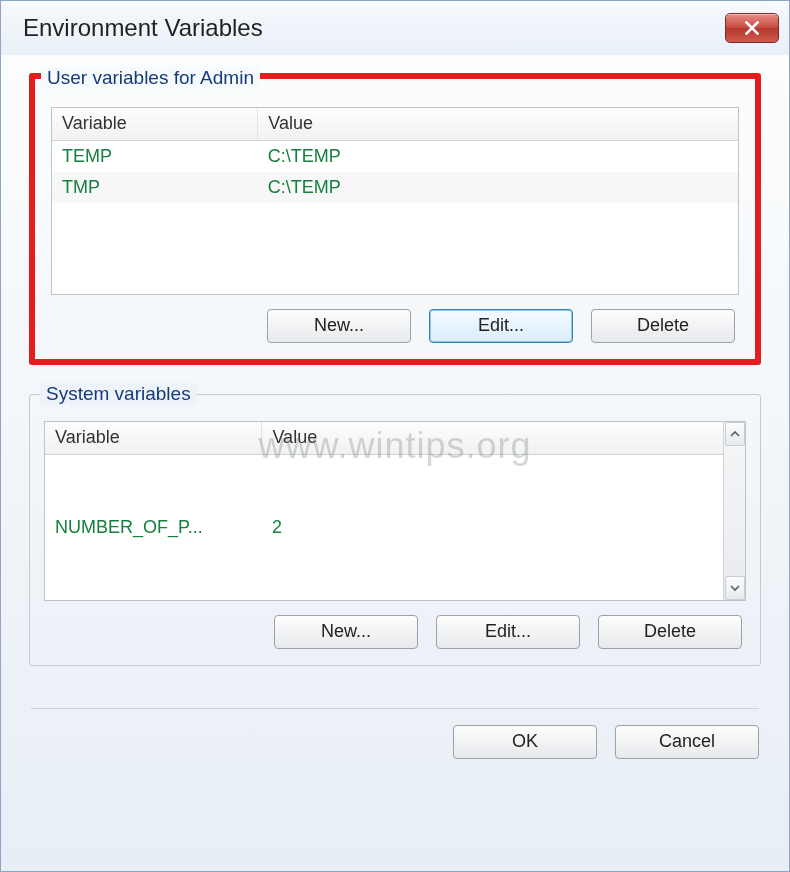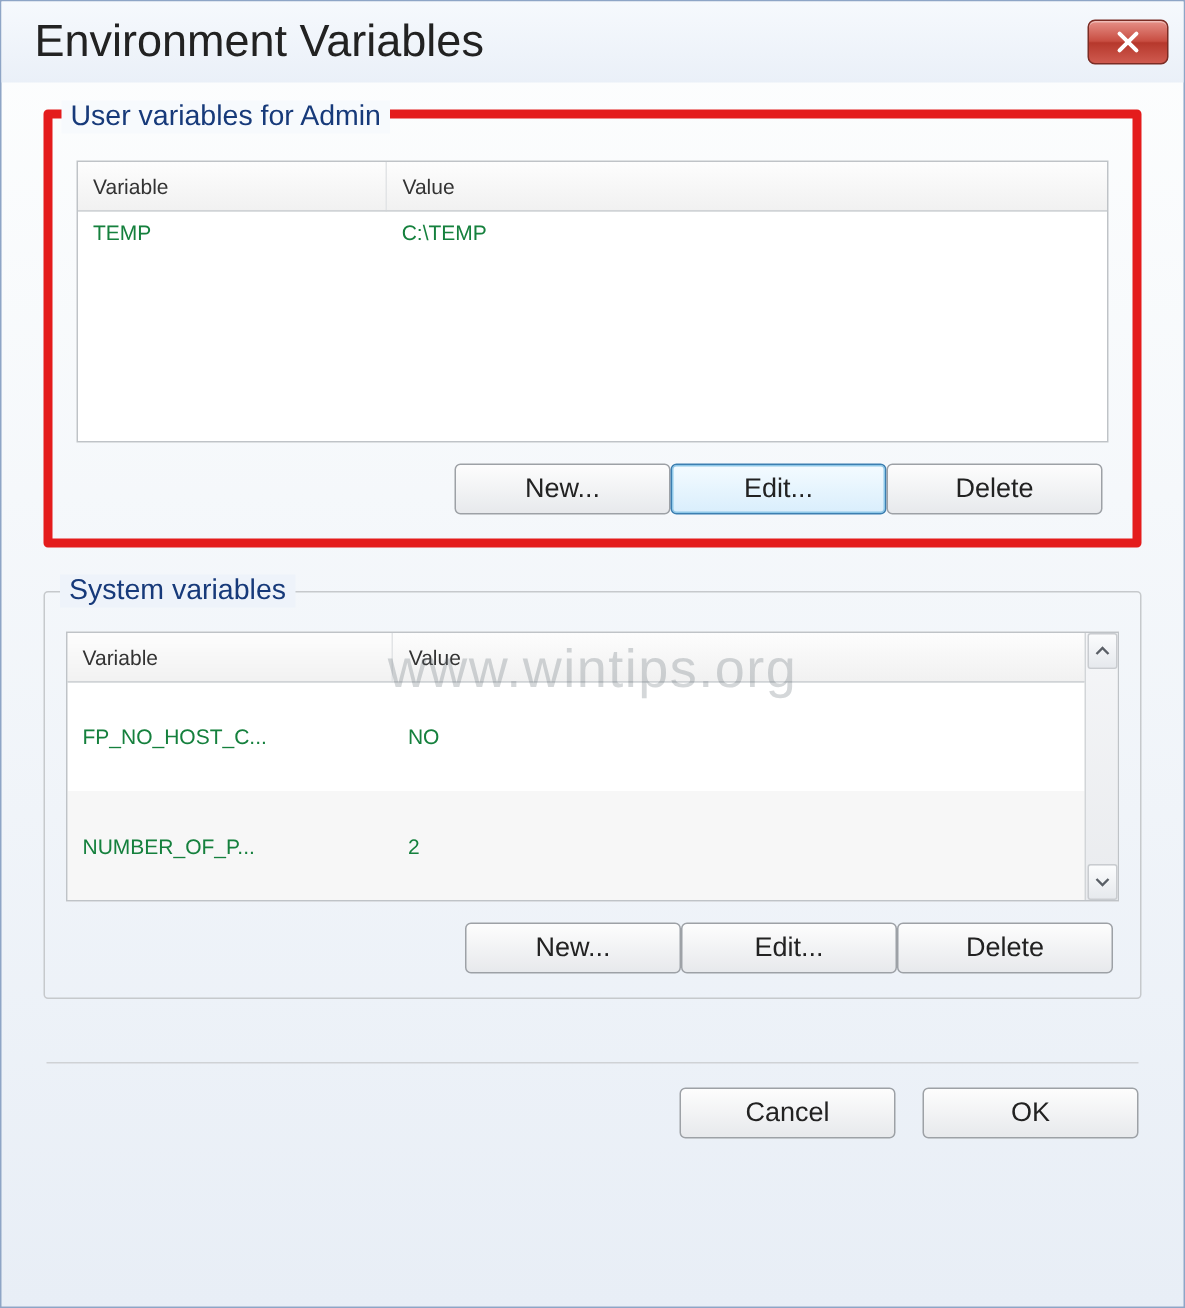--- a/index.html
+++ b/index.html
@@ -22,21 +22,21 @@
     }
     .titlebar {
       height: 54px;
       display: flex;
       align-items: center;
       justify-content: space-between;
       padding: 0 10px 0 22px;
       background: linear-gradient(#f6f9fd, #eaf0f8);
     }
     .title {
-      font-size: 30px;
+      font-size: 24px;
       color: #222;
     }
     .close-btn {
       width: 54px; height: 30px;
       background: linear-gradient(#e69088, #c84d41 48%, #b6382c 52%, #cf5a4f);
       border: 1px solid #7a2c24;
       border-radius: 5px;
       display: flex; align-items: center; justify-content: center;
       box-shadow: inset 0 1px 0 rgba(255,255,255,0.4);
       cursor: pointer;
@@ -82,21 +82,21 @@
     }
     table {
       width: 100%;
       border-collapse: collapse;
       table-layout: fixed;
     }
     th, td {
       text-align: left;
       padding: 5px 10px;
       font-weight: normal;
-      font-size: 14px;
+      font-size: 18px;
       white-space: nowrap;
       overflow: hidden;
       text-overflow: ellipsis;
     }
     thead th {
       background: linear-gradient(#fdfdfd, #f1f1f1);
       border-bottom: 1px solid #d0d3d6;
       border-right: 1px solid #e2e4e6;
       color: #333;
       height: 32px;
@@ -123,20 +123,21 @@
       display: flex; align-items: center; justify-content: center;
       background: linear-gradient(#fbfcfd, #e6e9ed);
       border: 1px solid #c9ccd0;
       border-radius: 2px;
       cursor: pointer;
     }
     .scroll-arrow svg { width: 10px; height: 10px; }
     .btn-row {
       display: flex;
       justify-content: flex-end;
+      gap: 18px;
       padding: 2px 4px;
     }
     .btn {
       width: 144px;
       height: 34px;
       font-size: 18px;
       background: linear-gradient(#fdfdfd, #e7e9ec);
       border: 1px solid #9da1a6;
       border-radius: 4px;
       cursor: pointer;
@@ -203,20 +204,24 @@
             <tr>
               <th>Variable</th>
               <th>Value</th>
             </tr>
           </thead>
           <tbody>
             <tr>
               <td>TEMP</td>
               <td>C:\TEMP</td>
             </tr>
+            <tr>
+              <td>TMP</td>
+              <td>C:\TEMP</td>
+            </tr>
           </tbody>
         </table>
       </div>
 
       <div class="btn-row">
         <div class="btn">New...</div>
         <div class="btn focus">Edit...</div>
         <div class="btn">Delete</div>
       </div>
     </div>
@@ -230,24 +235,20 @@
               <col class="col-var">
               <col class="col-val">
             </colgroup>
           <thead>
             <tr>
               <th>Variable</th>
               <th>Value</th>
             </tr>
           </thead>
           <tbody>
-            <tr>
-              <td>FP_NO_HOST_C...</td>
-              <td>NO</td>
-            </tr>
             <tr>
               <td>NUMBER_OF_P...</td>
               <td>2</td>
             </tr>
           </tbody>
         </table>
         <div class="scroll-col">
           <div class="scroll-arrow">
             <svg viewBox="0 0 10 10">
                 <path d="M1 7 L5 3 L9 7" fill="none" stroke="#5a5f66" stroke-width="1.6"></path>
@@ -266,18 +267,18 @@
         <div class="btn">Edit...</div>
         <div class="btn">Delete</div>
       </div>
     </div>
 
   </div>
 
   <hr class="divider">
 
   <div class="footer-row">
+    <div class="btn">OK</div>
     <div class="btn">Cancel</div>
-    <div class="btn">OK</div>
   </div>
 
   <div class="watermark">www.wintips.org</div>
 </div>
 
 </body></html>

